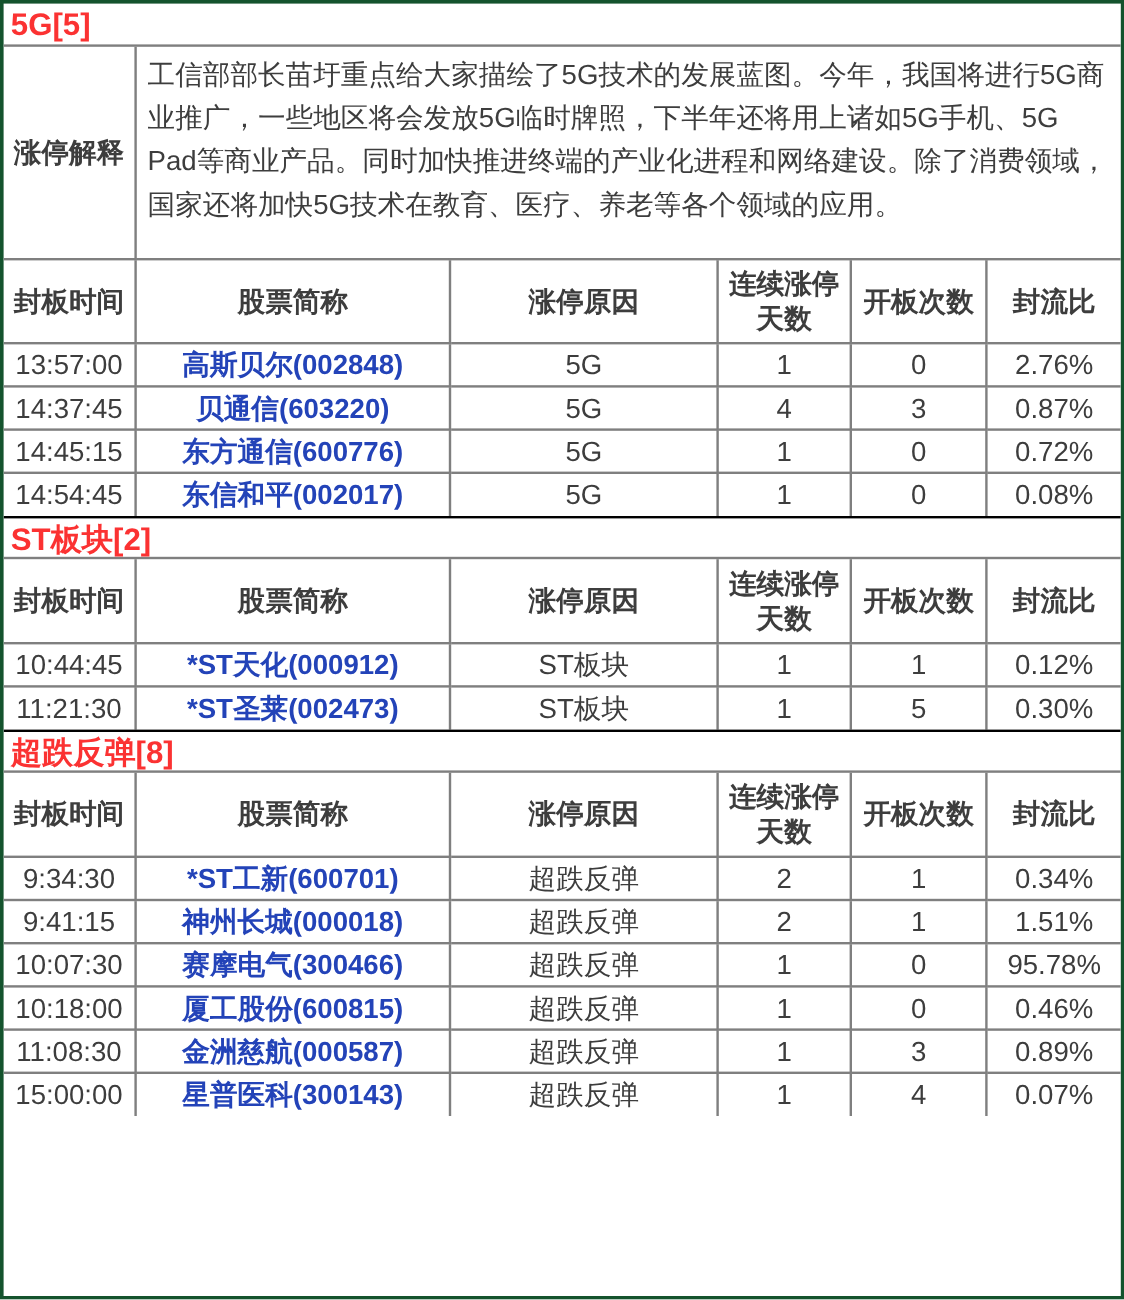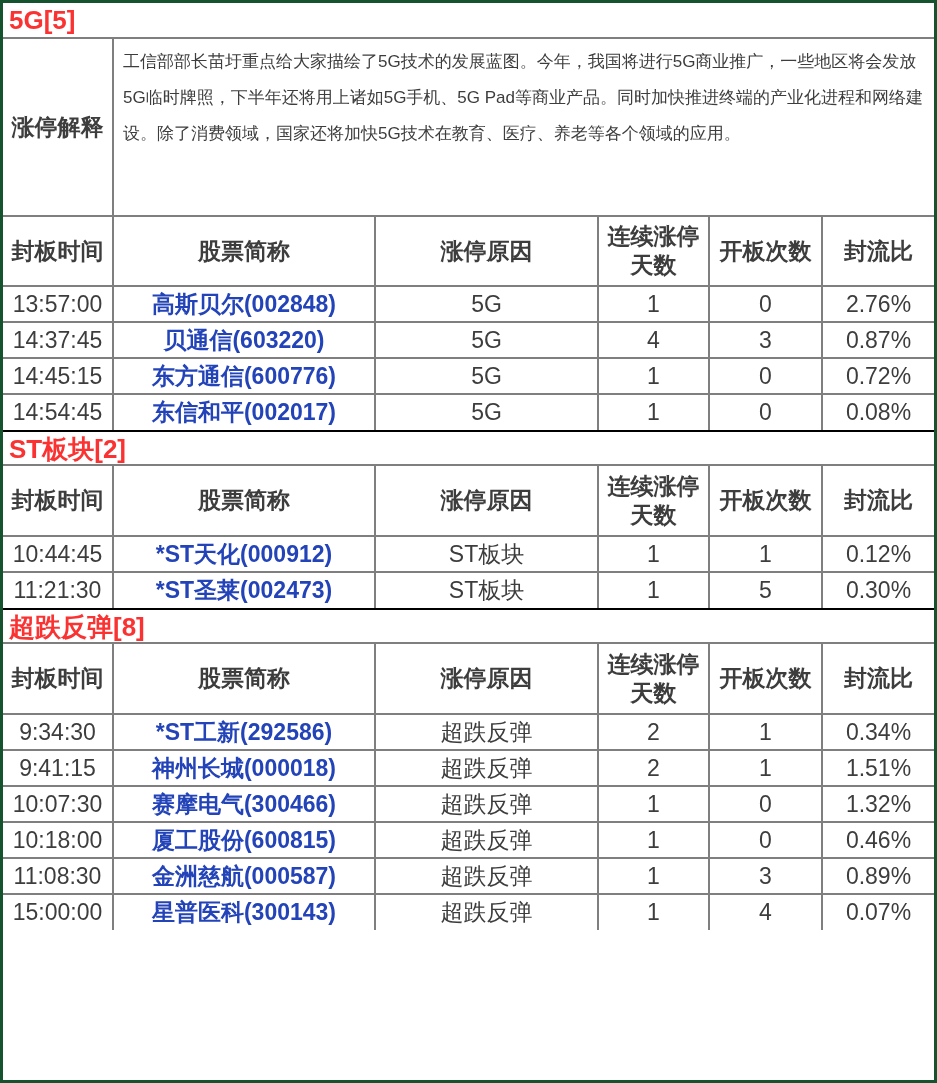--- a/index.html
+++ b/index.html
@@ -59,21 +59,21 @@
   td.explain-label {
     height: 177px;
     font-weight: bold;
     vertical-align: middle;
   }
   td.explain-text {
     text-align: left;
     vertical-align: top;
     padding: 5px 8px 4px 9px;
     line-height: 36px;
-    font-size: 17px;
+    font-size: 23px;
   }
   tr.data-row > td { height: 36px; }
   td.stock-cell {
     color: #2343b8;
     font-weight: bold;
     cursor: pointer;
     margin-left: 12px;
   }
 </style>
 </head>
@@ -205,21 +205,21 @@
         <th>涨停原因</th>
         <th>连续涨停天数</th>
         <th>开板次数</th>
         <th>封流比</th>
       </tr>
     </tbody>
     <tbody>
 
         <tr class="data-row">
           <td>9:34:30</td>
-          <td class="stock-cell">*ST工新(292586)</td>
+          <td class="stock-cell">*ST工新(600701)</td>
           <td>超跌反弹</td>
           <td>2</td>
           <td>1</td>
           <td>0.34%</td>
         </tr>
 
 
         <tr class="data-row">
           <td>9:41:15</td>
           <td class="stock-cell">神州长城(000018)</td>
@@ -228,21 +228,21 @@
           <td>1</td>
           <td>1.51%</td>
         </tr>
 
         <tr class="data-row">
           <td>10:07:30</td>
           <td class="stock-cell">赛摩电气(300466)</td>
           <td>超跌反弹</td>
           <td>1</td>
           <td>0</td>
-          <td>1.32%</td>
+          <td>95.78%</td>
         </tr>
 
         <tr class="data-row">
           <td>10:18:00</td>
           <td class="stock-cell">厦工股份(600815)</td>
           <td>超跌反弹</td>
           <td>1</td>
           <td>0</td>
           <td>0.46%</td>
         </tr>

